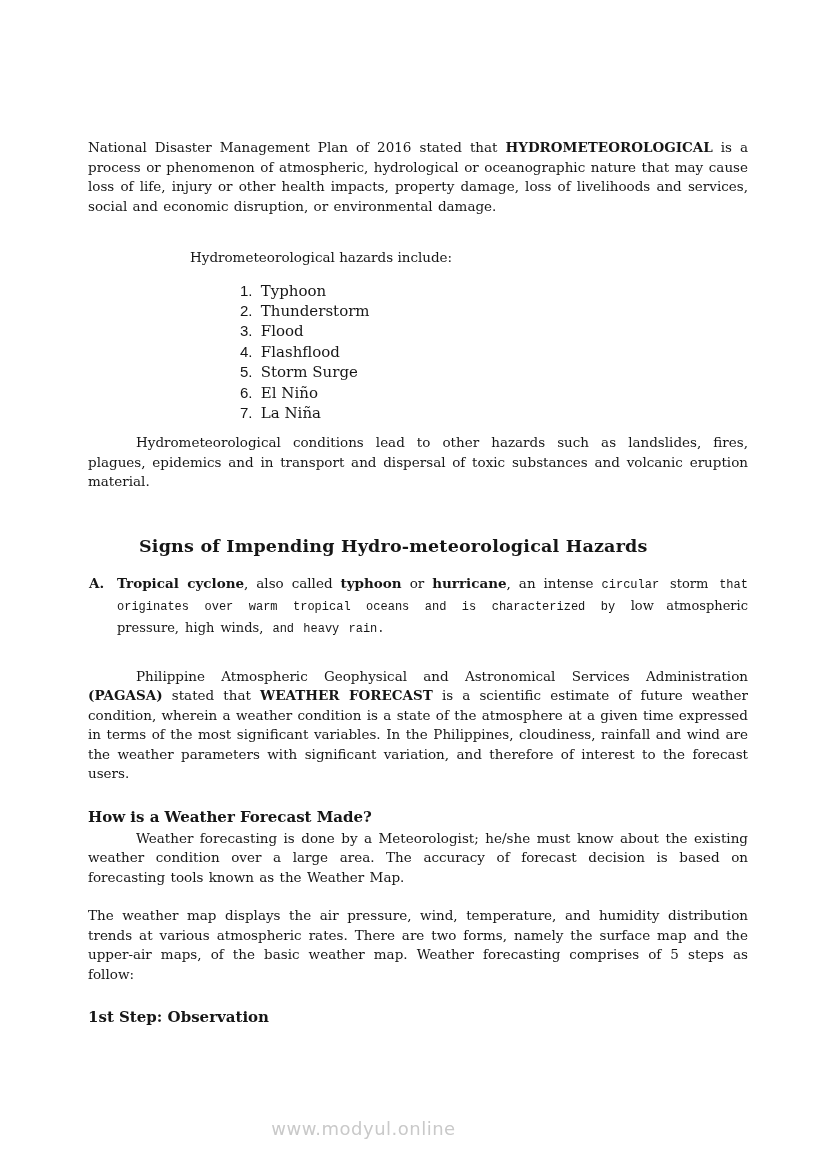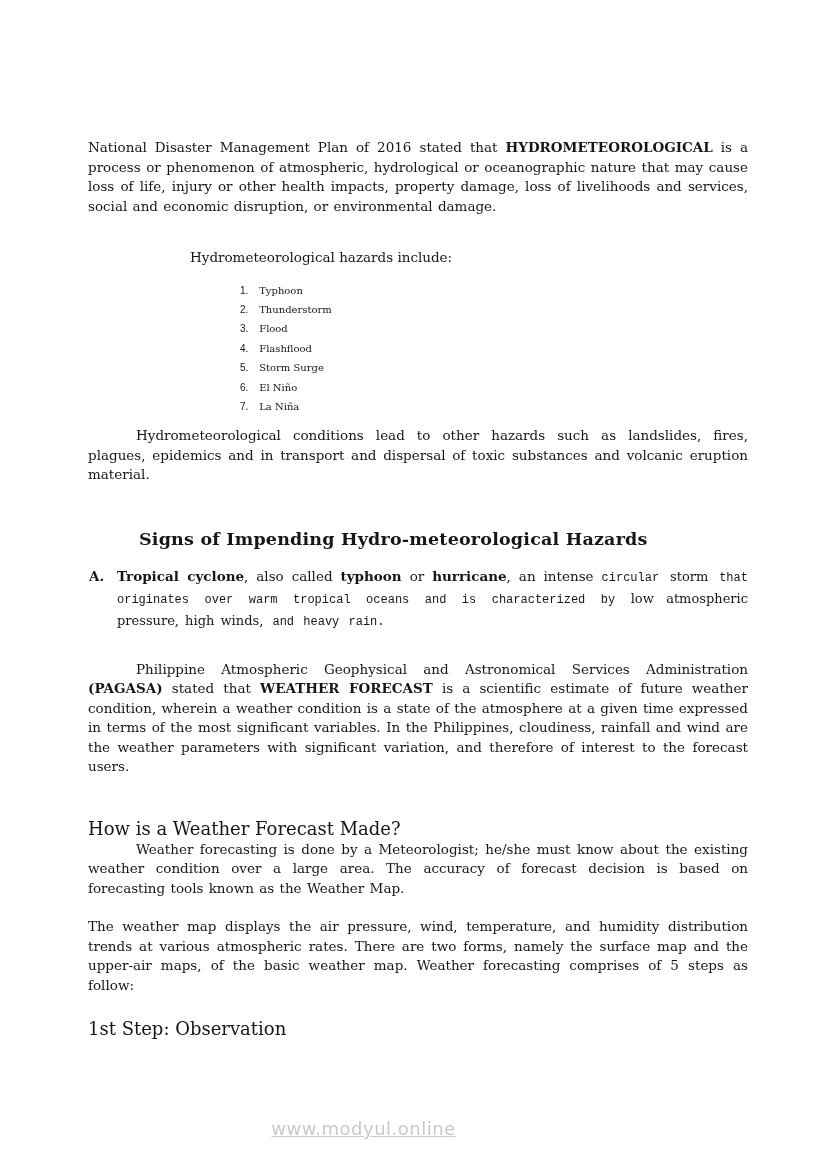--- a/index.html
+++ b/index.html
@@ -36,21 +36,21 @@
 
   .hazards-intro {
     margin: 32px 0 0 102px;
     font-size: 13.5px;
     line-height: 19.5px;
   }
   .hazard-list {
     margin: 13px 0 0 152px;
   }
   .hazard-item {
-    font-size: 10px;
+    font-size: 15px;
     line-height: 19.4px;
   }
   .hazard-item .num {
     font-family: "Liberation Sans", sans-serif;
     display: inline-block;
     min-width: 16px;
   }
   .p-conditions { margin-top: 10px; }
 
   .section-heading {
@@ -73,40 +73,39 @@
   .item-a .marker {
     position: absolute;
     left: 1px;
     top: 0;
     font-weight: bold;
   }
 
   .p-pagasa { margin-top: 28px; }
 
   .subhead {
-    margin: 42px 0 0 0;
-    font-size: 18px;
+    margin: 24px 0 0 0;
+    font-size: 15px;
     line-height: 19px;
-    font-weight: normal;
+    font-weight: bold;
   }
   .subhead-step { margin-top: 24px; }
   .p-after-head { margin-top: 2px; }
   .p-weather-map { margin-top: 19px; }
 
   .watermark {
     position: absolute;
     left: 0;
     top: 1118px;
     width: 727px;
     text-align: center;
     font-family: "DejaVu Sans", sans-serif;
     font-size: 18px;
     letter-spacing: 0.5px;
     color: #c9c9c9;
-    text-decoration: underline;
   }
 </style>
 </head>
 <body>
 
 <div class="page">
   <div class="content">
 
     <p class="para"><span>National Disaster Management Plan of 2016 stated that </span><span class="b">HYDROMETEOROLOGICAL</span><span> is a process or phenomenon of atmospheric, hydrological or oceanographic nature that may cause loss of life, injury or other health impacts, property damage, loss of livelihoods and services, social and economic disruption, or environmental damage.</span></p>
 

